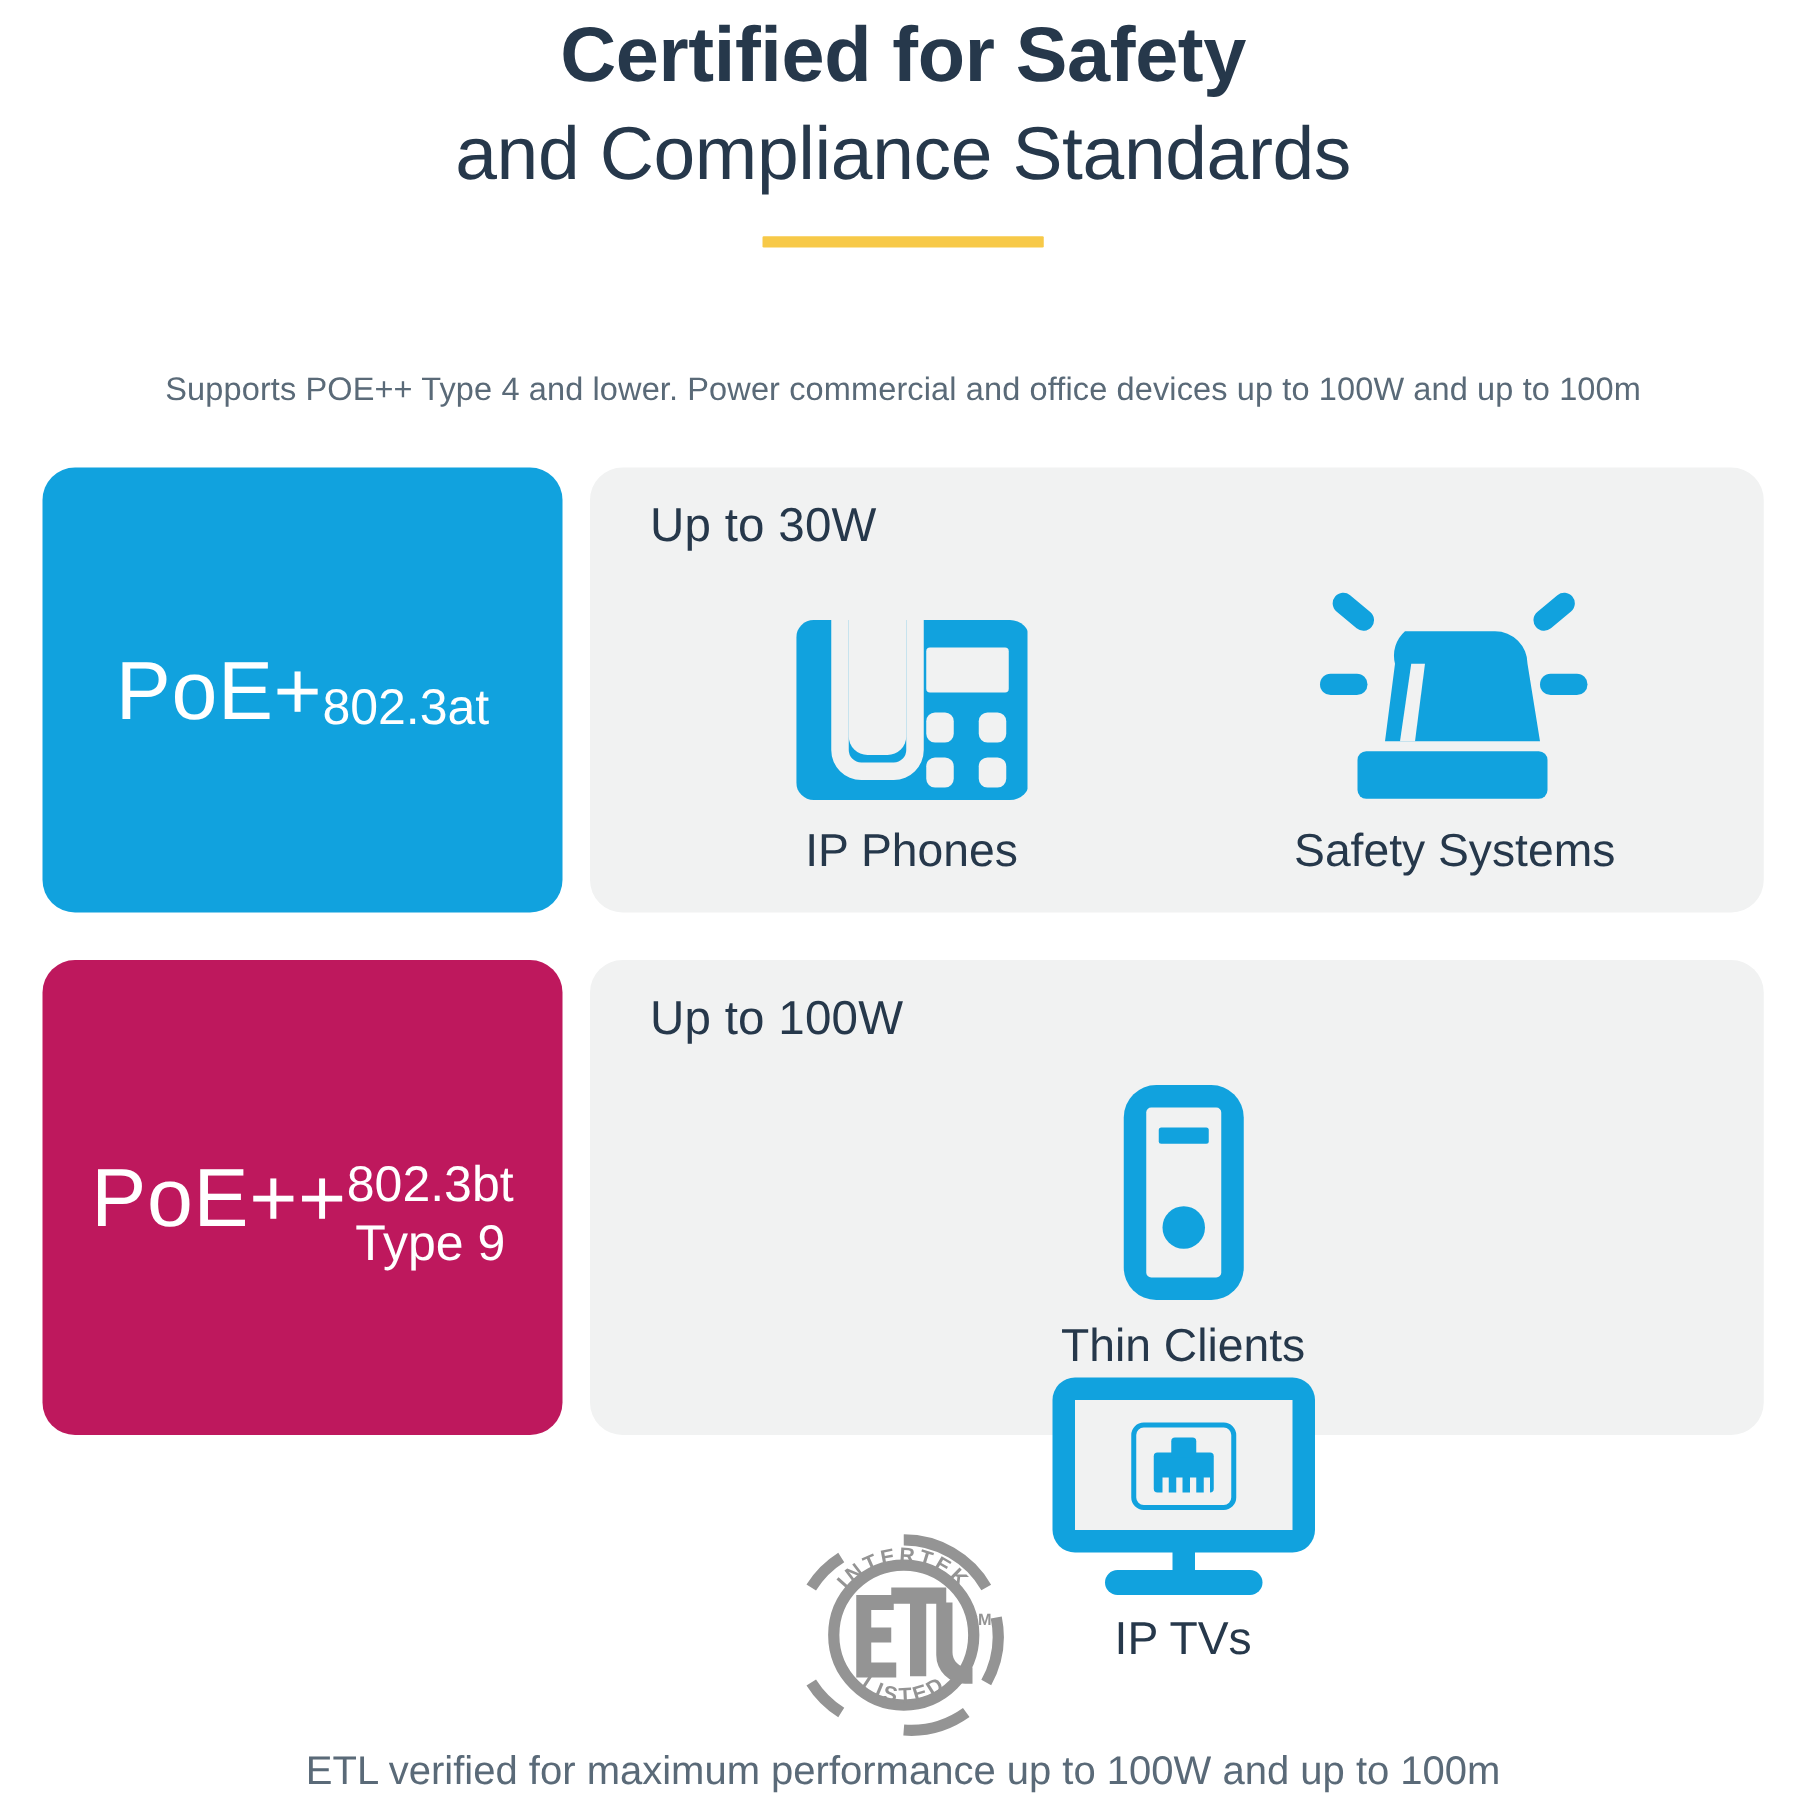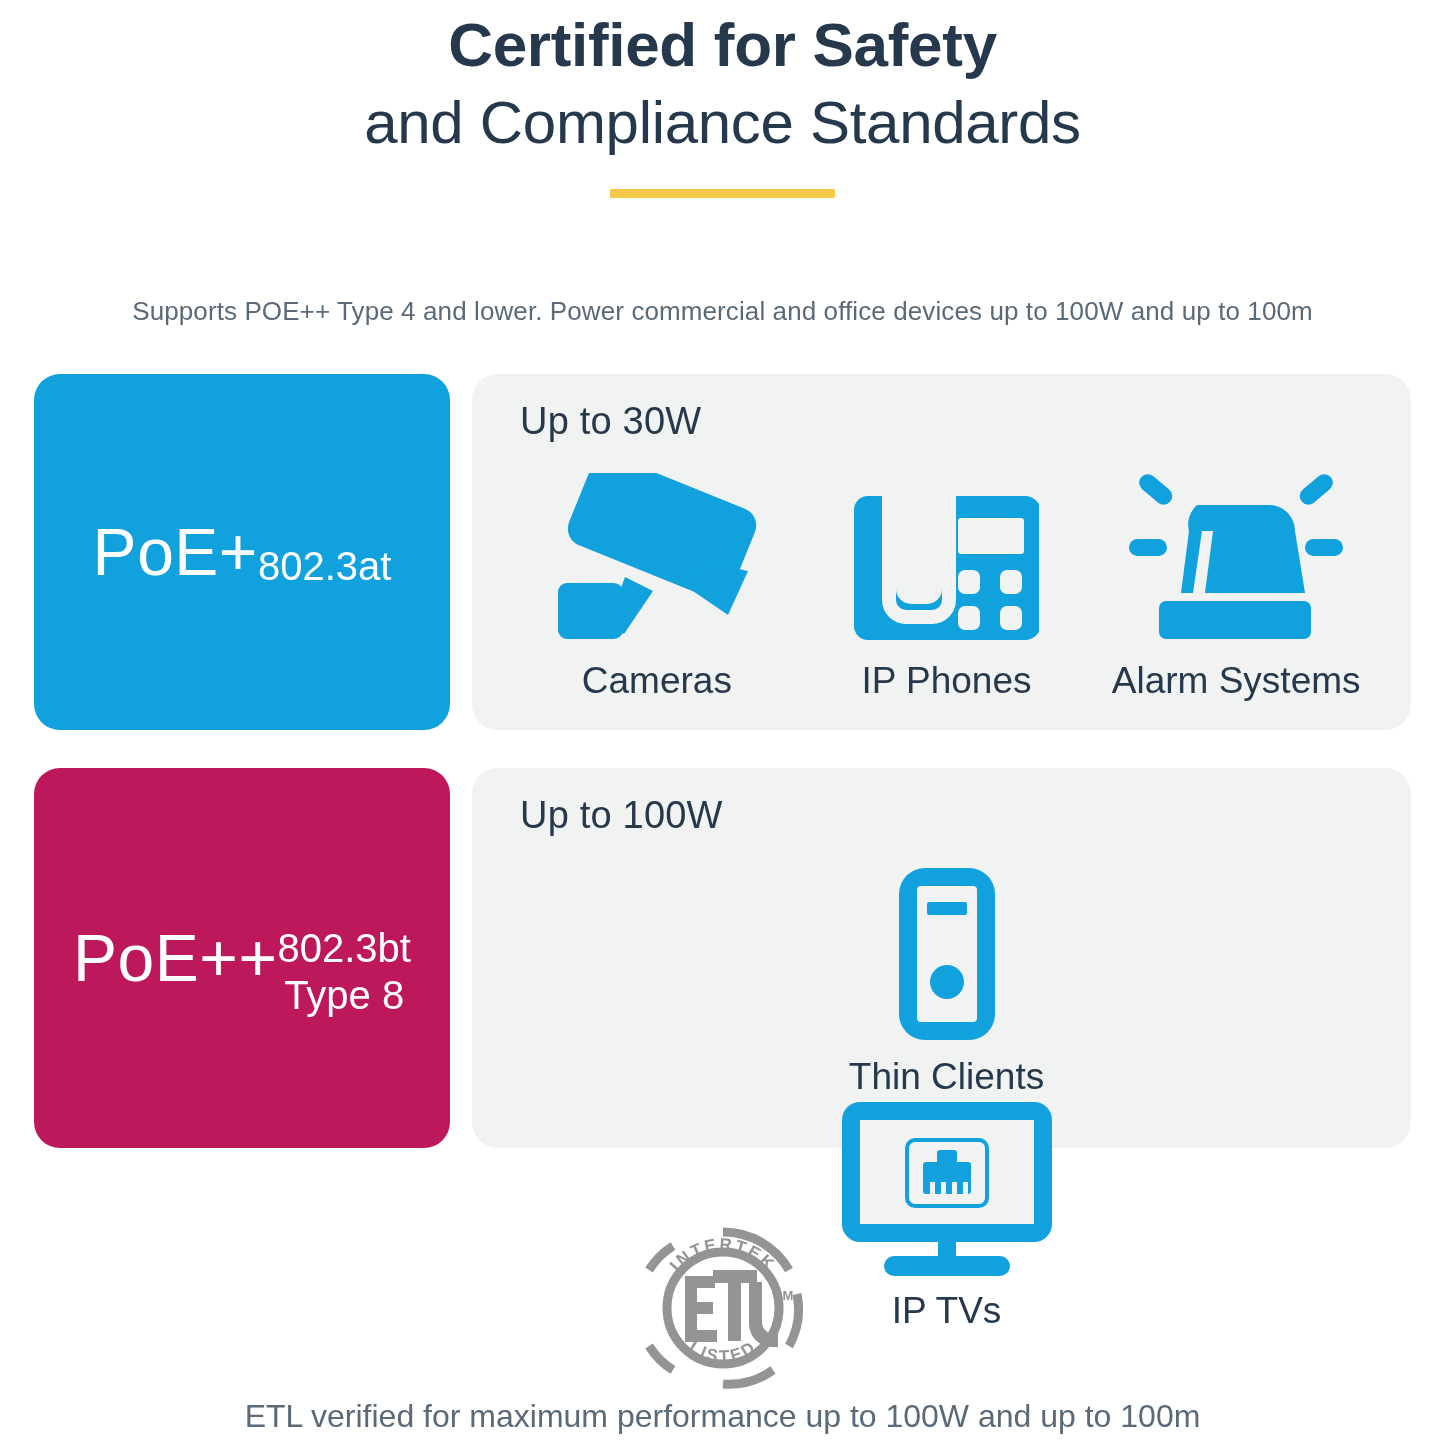--- a/index.html
+++ b/index.html
@@ -178,34 +178,20 @@
     <div class="badge blue">
       <div class="badge-title">PoE+</div>
       <div class="badge-sub">802.3at</div>
     </div>
 
     <div class="panel">
       <div class="panel-heading">Up to 30W</div>
 
       <div class="icon-grid">
 
-        <div class="icon-cell">
-          <div class="icon-art">
-            <svg width="210" height="170" viewBox="0 0 210 170" aria-hidden="true">
-              <g fill="#11a2de">
-                <rect x="22" y="6" width="176" height="96" rx="18" ry="18" transform="rotate(22 110 54)"></rect>
-                <path d="M150 88 L196 98 L176 142 L138 116 Z"></path>
-                <path d="M73 104 L101 118 L72 161 L56 150 Z"></path>
-                <rect x="6" y="110" width="66" height="56" rx="11" ry="11"></rect>
-                <rect x="6" y="110" width="20" height="56" rx="9" ry="9"></rect>
-              </g>
-            </svg>
-          </div>
-          <div class="icon-label">Cameras</div>
-        </div>
 
         <div class="icon-cell">
           <div class="icon-art">
             <svg width="185" height="172" viewBox="0 0 185 172" aria-hidden="true">
               <g fill="#11a2de">
                 <path d="M14 24 h157 a16 16 0 0 1 16 16 v112 a16 16 0 0 1 -16 16 H14 a14 14 0 0 1 -14 -14 V38 a14 14 0 0 1 14 -14 Z"></path>
               </g>
               <g fill="#f1f2f2">
                 <path d="M28 24 v104 a24 24 0 0 0 24 24 h26 a24 24 0 0 0 24 -24 V24 h-14 v104 a10 10 0 0 1 -10 10 H52 a10 10 0 0 1 -10 -10 V24 Z"></path>
                 <rect x="42" y="0" width="46" height="132" rx="15" ry="15"></rect>
@@ -227,34 +213,34 @@
                 <path d="M78 32 h72 a26 26 0 0 1 26 26 l10 62 H62 l8 -62 A26 26 0 0 1 78 32 Z"></path>
                 <rect x="40" y="128" width="152" height="38" rx="7" ry="7"></rect>
                 <rect x="10" y="66" width="38" height="17" rx="8.5" ry="8.5"></rect>
                 <rect x="186" y="66" width="38" height="17" rx="8.5" ry="8.5"></rect>
                 <rect x="18" y="8" width="38" height="17" rx="8.5" ry="8.5" transform="rotate(40 37 16)"></rect>
                 <rect x="178" y="8" width="38" height="17" rx="8.5" ry="8.5" transform="rotate(-40 197 16)"></rect>
               </g>
               <path d="M83 58 h11 l-8 62 H74 Z" fill="#f1f2f2"></path>
             </svg>
           </div>
-          <div class="icon-label">Alarm Systems</div>
+          <div class="icon-label">Safety Systems</div>
         </div>
 
       </div>
     </div>
   </div>
 
   <div class="row row-2">
 
     <div class="badge navy">
       <div class="badge-title">PoE++</div>
       <div class="badge-sub">
         <span>802.3bt</span>
-        <span class="l2">Type 8</span>
+        <span class="l2">Type 9</span>
       </div>
     </div>
 
     <div class="panel">
       <div class="panel-heading">Up to 100W</div>
 
       <div class="icon-grid">
 
         <div class="icon-cell">
           <div class="icon-art">

